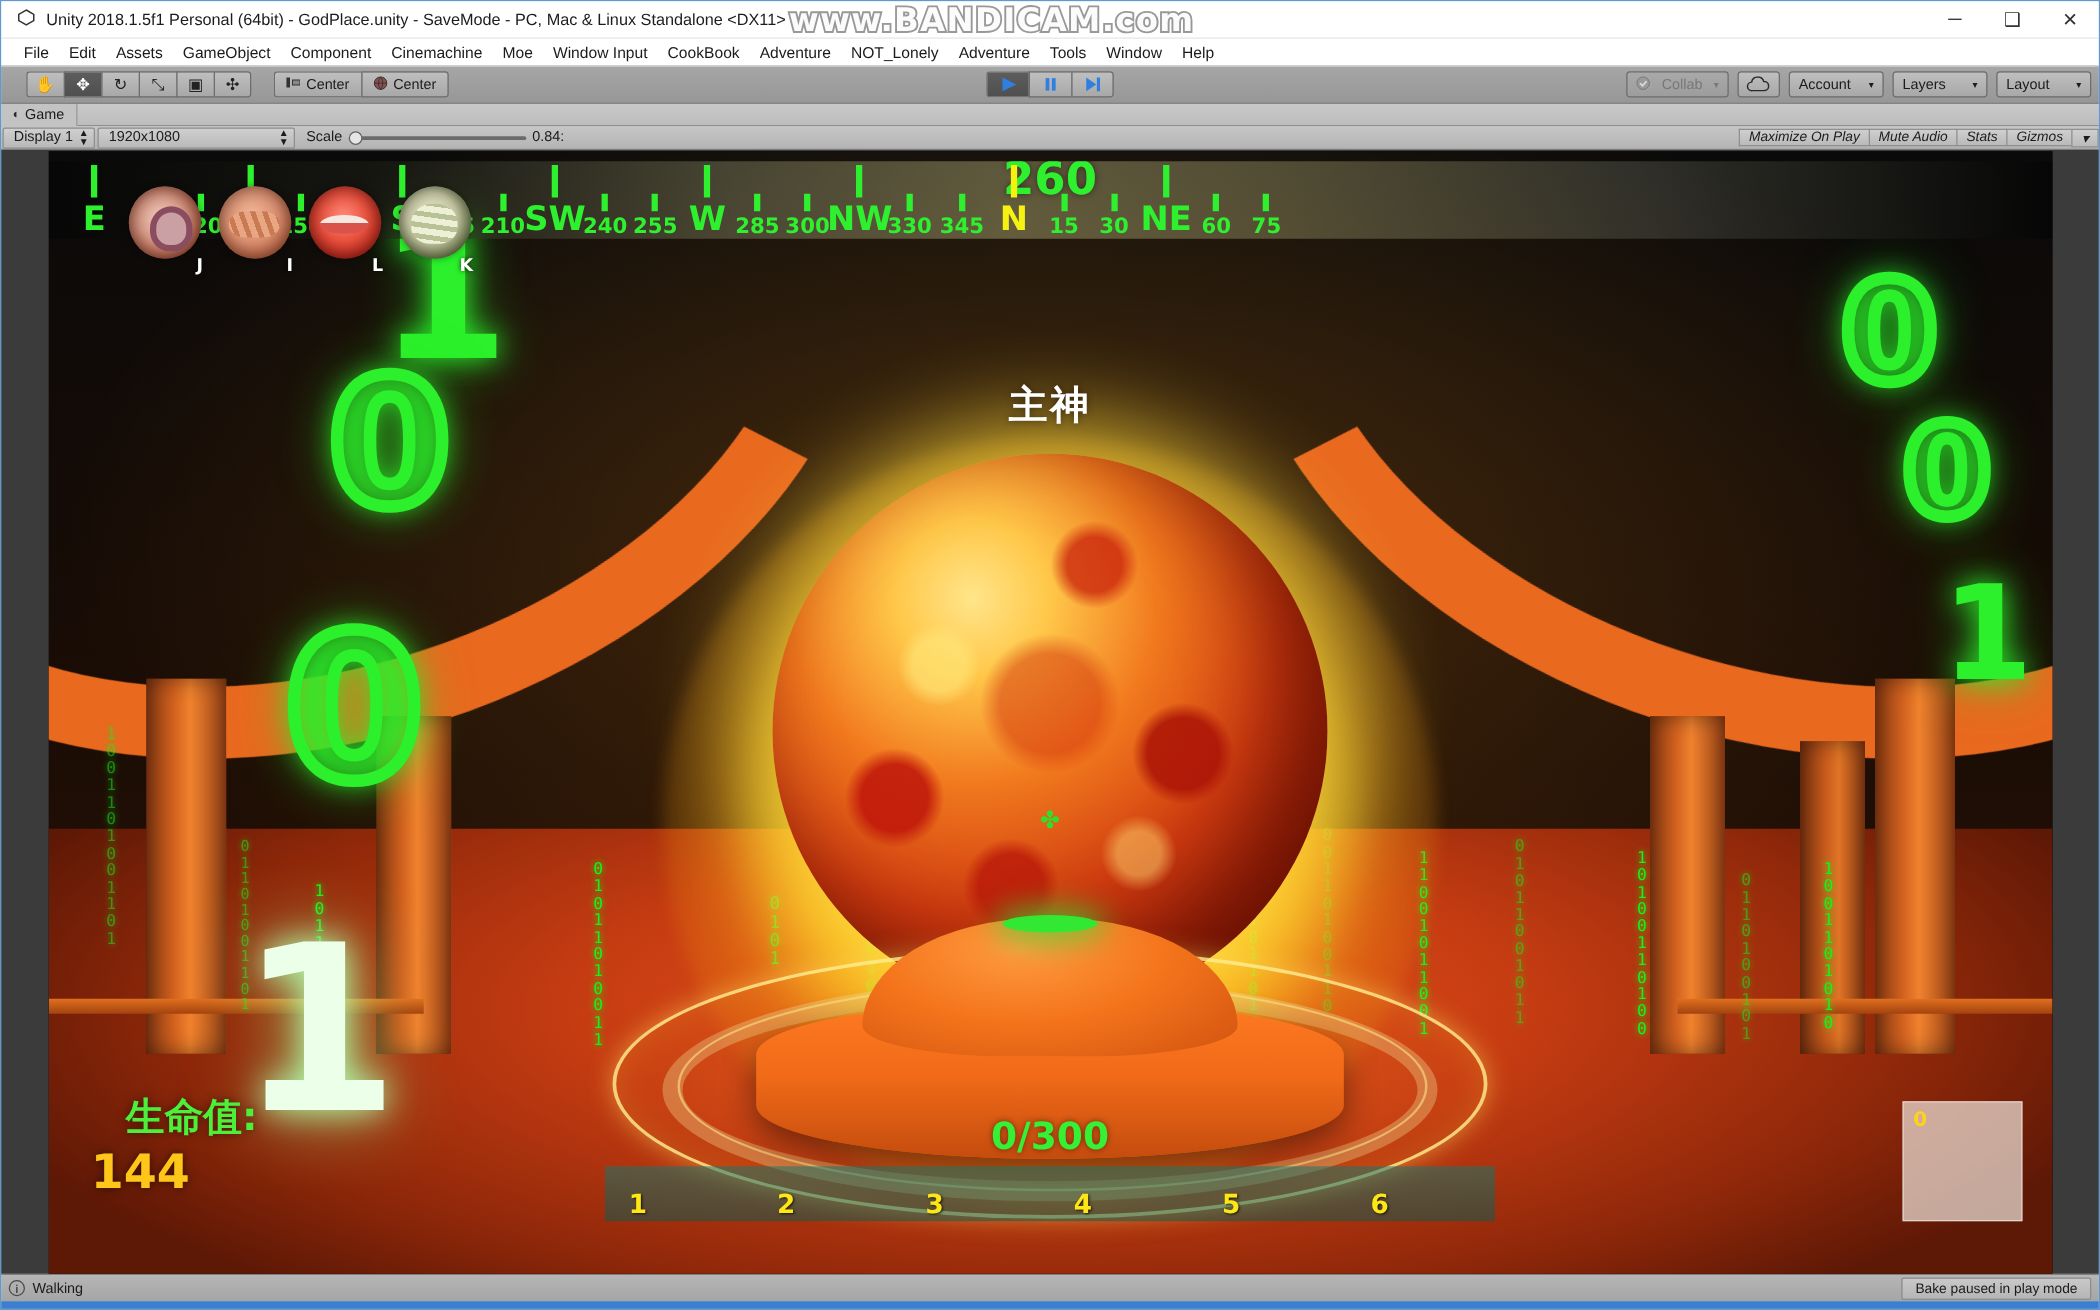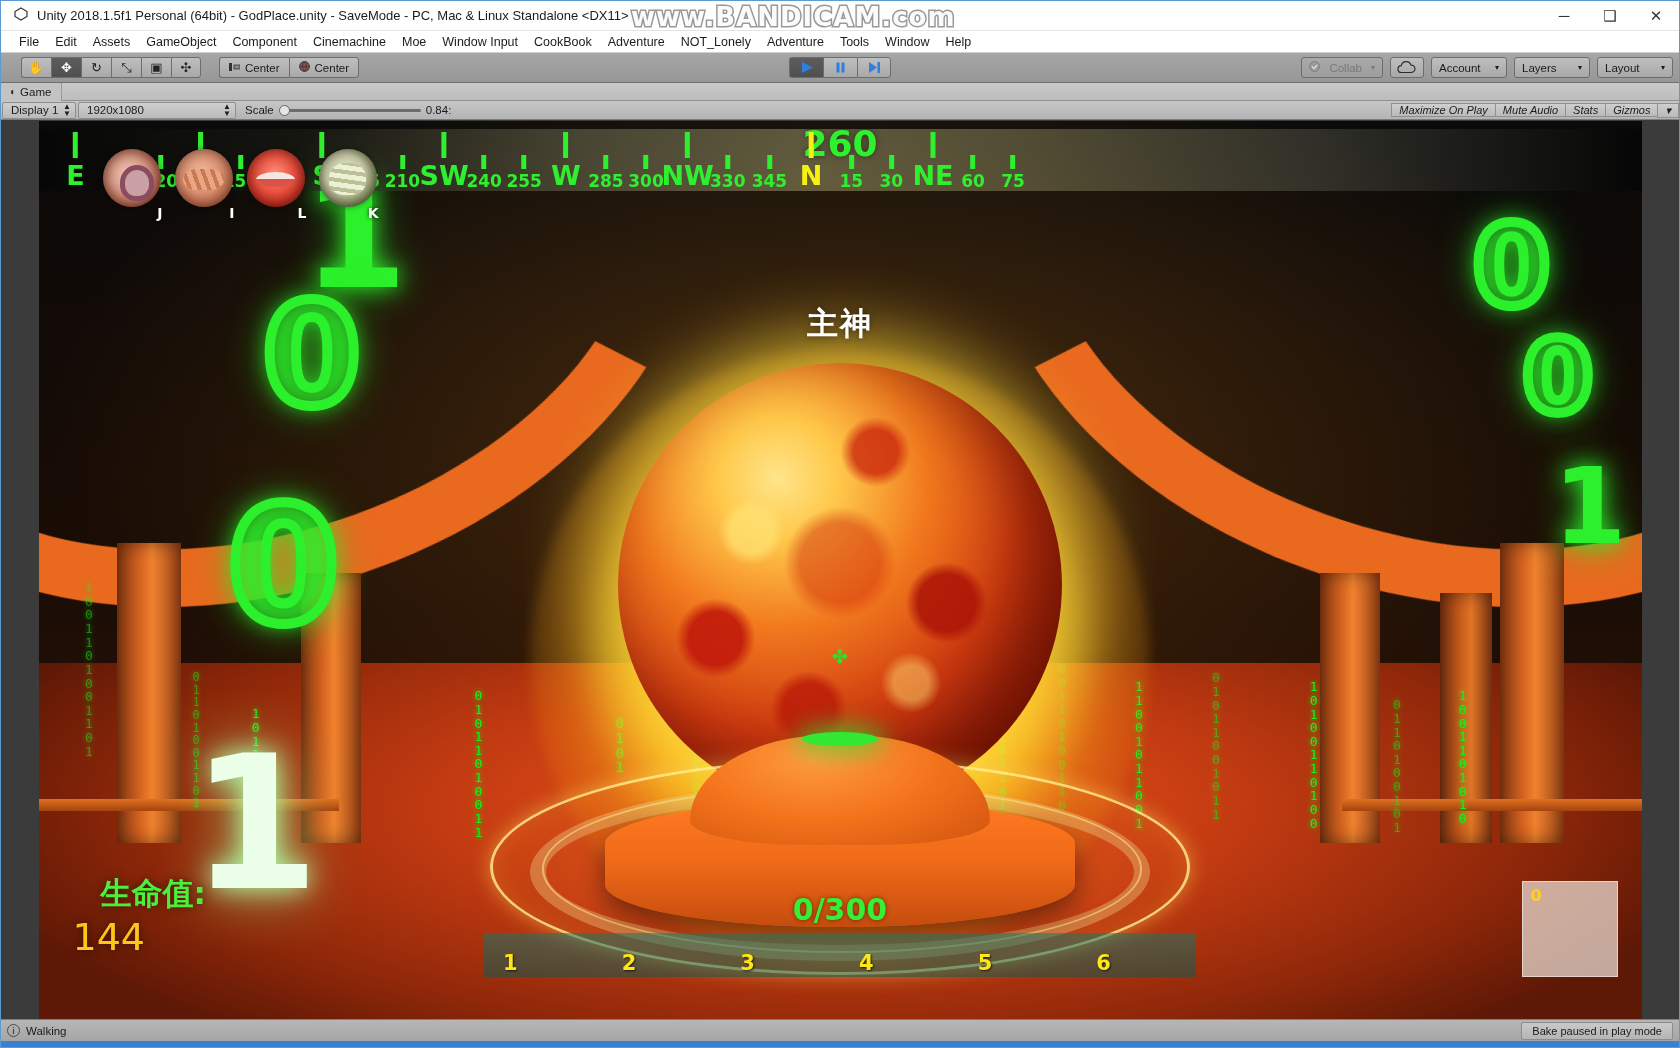--- a/index.html
+++ b/index.html
@@ -433,21 +433,21 @@
 
   
   .hp-label {
     position:absolute; left: 62px; bottom: 108px;
     color: #4cf03a; font-weight: bold; font-size: 31px;
     font-family: "DejaVu Sans", sans-serif;
     text-shadow: 0 0 8px rgba(0,0,0,.55);
   }
   .hp-value {
     position:absolute; left: 34px; bottom: 64px;
-    color: #ffc61a; font-weight: normal; font-size: 38px;
+    color: #ffc61a; font-weight: bold; font-size: 38px;
     text-shadow: 0 0 8px rgba(0,0,0,.55);
   }
 
   
   .counter-panel {
     position:absolute; right: 24px; bottom: 46px;
     width: 96px; height: 96px;
     background: rgba(235,225,215,.72);
     border: 1px solid rgba(255,255,255,.5);
   }

